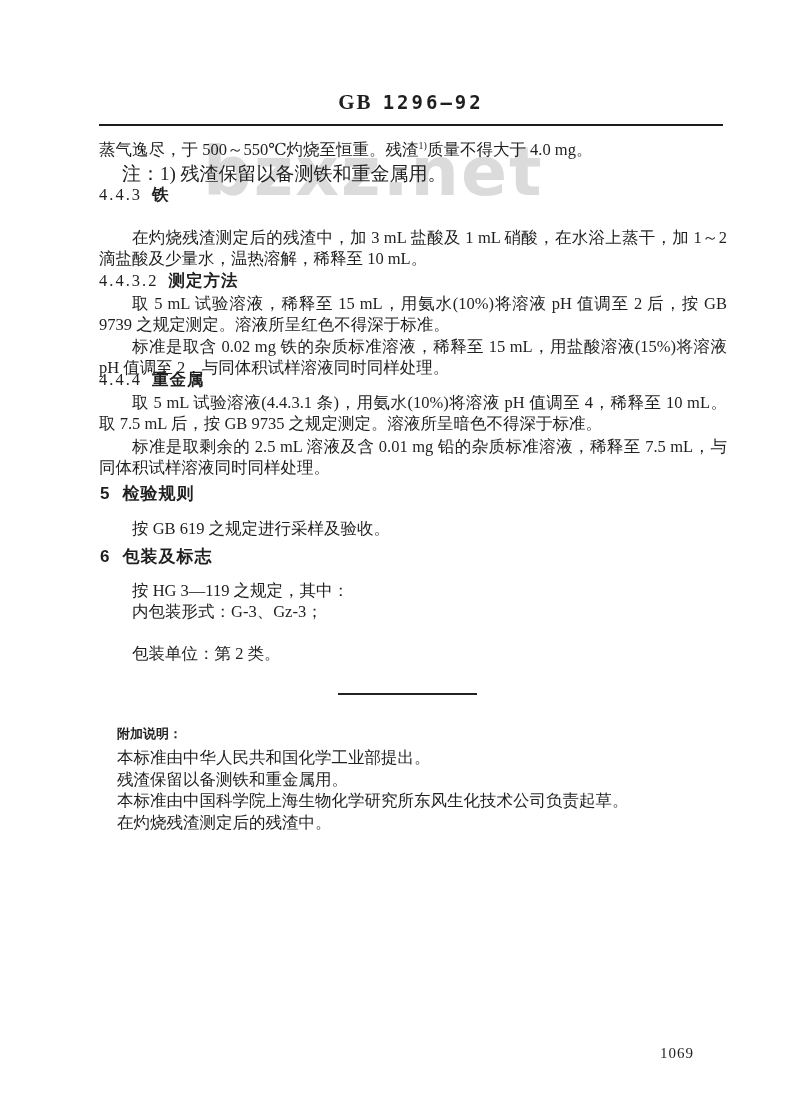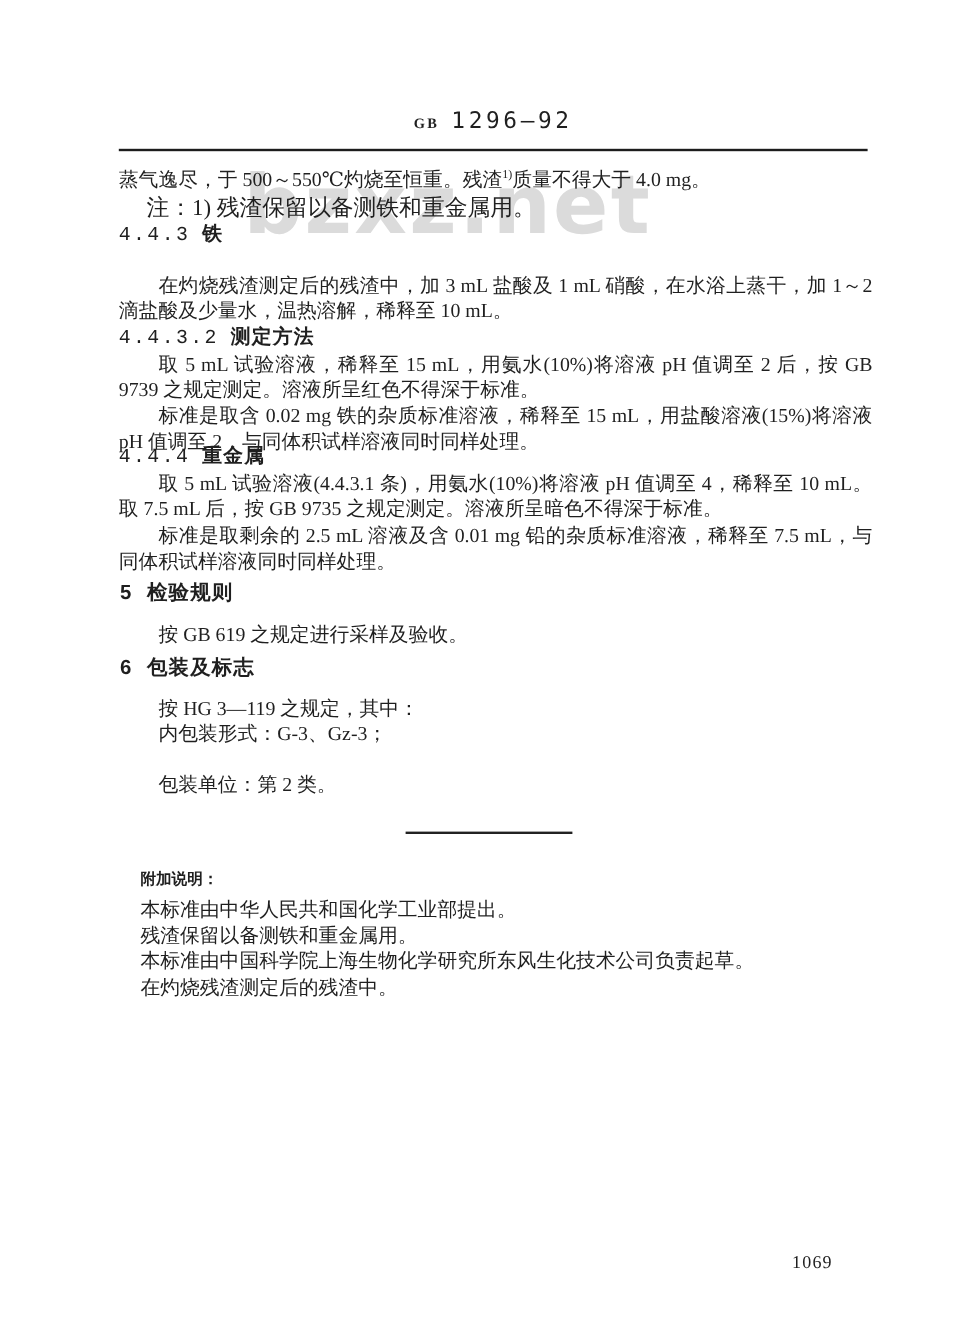--- a/index.html
+++ b/index.html
@@ -15,25 +15,25 @@
   .abs{position:absolute;}
   
   .doc-header{
     left:99px;top:90px;width:624px;
     text-align:center;
     font-weight:bold;
     z-index:2;
   }
   .doc-header .gb{
     font-family:"Liberation Serif","DejaVu Serif",serif;
-    font-size:12px;letter-spacing:2px;font-weight:bold;text-align:right;
+    font-size:21px;letter-spacing:2px;font-weight:bold;text-align:right;
   }
   .doc-header .num{
     font-family:"DejaVu Sans Mono","Liberation Mono",monospace;
-    font-size:19px;letter-spacing:3px;font-weight:normal;
+    font-size:19px;letter-spacing:3px;font-weight:bold;
     margin-left:10px;
   }
   .header-rule{
     left:99px;top:124px;width:624px;height:2px;
     background:#1c1c1c;z-index:2;
   }
   
   .watermark{
     left:203px;top:132px;
     font-family:"DejaVu Sans","Liberation Sans",sans-serif;
@@ -58,21 +58,21 @@
     z-index:2;
   }
   sup.fn{font-size:10px;vertical-align:super;line-height:0;}
   
   .clause-head{
     left:99px;width:624px;
     font-size:16.5px;line-height:20px;
     z-index:2;white-space:nowrap;
   }
   .clause-head .c-num{
-    font-family:Liberation Mono, monospace;
+    font-family:Liberation Serif, serif;
     letter-spacing:2px;
     margin-right:10px;
   }
   .clause-head .c-title{
     font-family:"DejaVu Sans","Liberation Sans",sans-serif;
     font-weight:bold;
     letter-spacing:1px;
   }
   
   .section-head{

